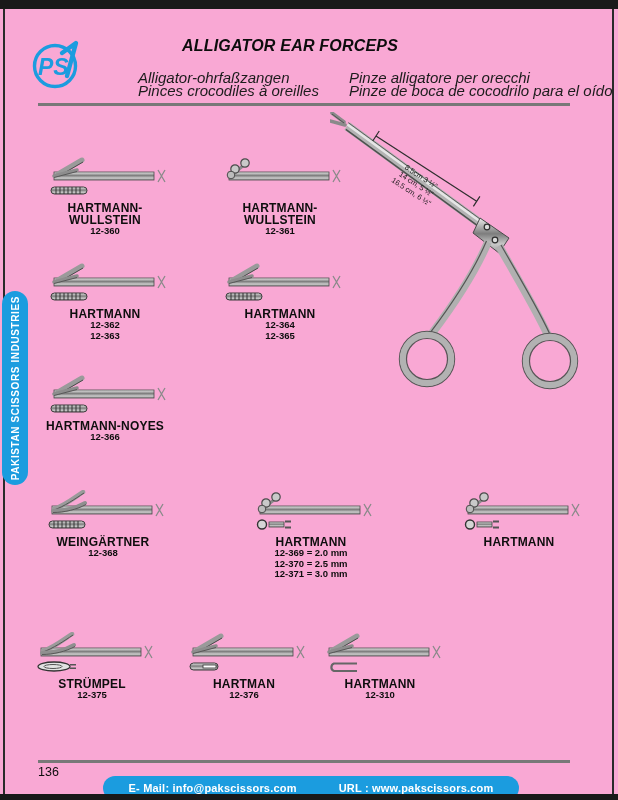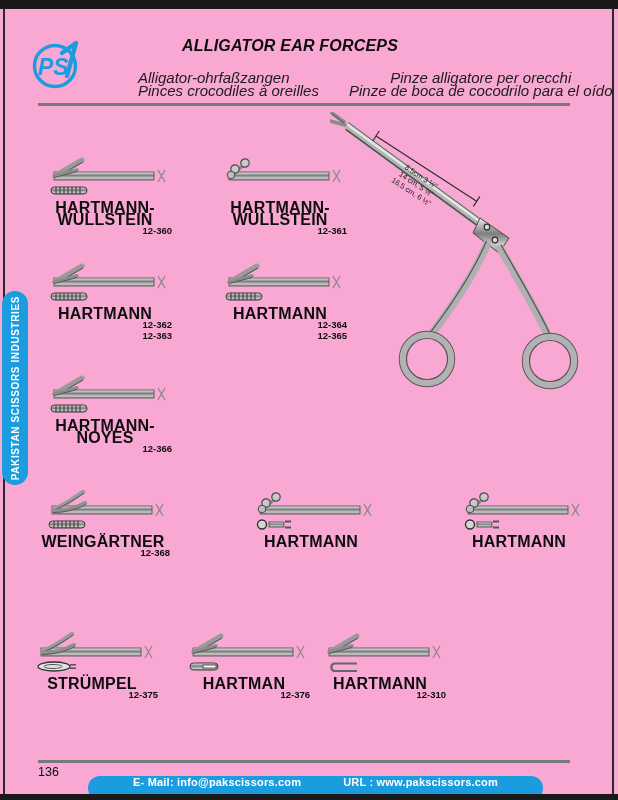--- a/index.html
+++ b/index.html
@@ -9,42 +9,42 @@
   .bar-top{position:absolute;left:0;top:0;width:618px;height:9px;background:#191919;}
   .bar-bottom{position:absolute;left:0;top:794px;width:618px;height:6px;background:#191919;z-index:9;}
   .border-left{position:absolute;left:3px;top:9px;width:2px;height:785px;background:#2a2a2a;}
   .border-right{position:absolute;left:612px;top:9px;width:2px;height:785px;background:#2a2a2a;}
   
   .logo{position:absolute;left:31px;top:36px;}
   .title{position:absolute;left:0;top:37px;width:580px;text-align:center;
          font-size:16px;font-weight:bold;font-style:italic;letter-spacing:.2px;color:#0d0d0d;}
   .subcol{position:absolute;font-style:italic;font-size:15px;line-height:13px;color:#1c1c1c;}
   .sub-left{left:138px;top:71px;}
-  .sub-right{left:349px;top:71px;text-align:center;}
+  .sub-right{left:349px;top:71px;}
   .rule{position:absolute;height:3px;background:#787878;}
   .rule-top{left:38px;top:103px;width:532px;}
   .rule-bottom{left:38px;top:760px;width:532px;}
   
   .sidebar{position:absolute;left:2px;top:291px;width:26px;height:194px;background:#1b9cdf;
            border-radius:13px;display:flex;align-items:center;justify-content:center;z-index:5;}
   .sidebar span{writing-mode:vertical-rl;transform:rotate(180deg);color:#fff;font-weight:bold;
            font-size:10px;letter-spacing:.6px;white-space:nowrap;}
   
   .cell{position:absolute;text-align:center;}
   .cell svg{display:block;margin:0 auto;}
-  .iname{font-size:16px;font-weight:bold;letter-spacing:.2px;line-height:12px;color:#0e0e0e;}
-  .icode{font-size:9.5px;font-weight:bold;line-height:10.5px;color:#0e0e0e;text-align:right;}
+  .iname{font-size:12px;font-weight:bold;letter-spacing:.2px;line-height:12px;color:#0e0e0e;}
+  .icode{font-size:9.5px;font-weight:bold;line-height:10.5px;color:#0e0e0e;}
   .codes-left{display:inline-block;text-align:left;}
   
   .bigforceps{position:absolute;left:330px;top:112px;}
   .dimtext{font-size:7.4px;fill:#161616;}
   
   .pagenum{position:absolute;left:38px;top:765px;font-size:12.5px;font-weight:normal;color:#0d0d0d;}
-  .footer-pill{position:absolute;left:88px;top:776px;width:455px;height:24px;background:#1b9cdf;
-               border-radius:13px;display:flex;justify-content:center;gap:42px;z-index:5;}
+  .footer-pill{position:absolute;left:103px;top:776px;width:416px;height:24px;background:#1b9cdf;
+               border-radius:13px;display:flex;align-items:center;justify-content:center;gap:42px;z-index:5;}
   .footer-pill span{color:#fff;font-weight:bold;font-size:11px;letter-spacing:.2px;white-space:nowrap;}
 </style>
 </head>
 <body>
 
 <svg width="0" height="0" style="position:absolute" aria-hidden="true">
   <defs>
     <linearGradient id="mg" x1="0" y1="0" x2="0" y2="1">
       <stop offset="0" stop-color="#ededed"></stop>
       <stop offset="0.45" stop-color="#7d7d7d"></stop>
@@ -227,20 +227,25 @@
     <div class="iname">WEINGÄRTNER</div>
     <div class="icode">12-368</div>
   </div>
   <div class="cell" style="left:245px;top:490px;width:132px">
     <svg width="130" height="46" viewBox="0 0 130 46">
       <use href="#shaft"></use>
         <use href="#jaw-cup"></use>
         <use href="#d-cup"></use>
     </svg>
     <div class="iname">HARTMANN</div>
+    <div class="codes-left">
+      <div class="icode">12-369 = 2.0 mm</div>
+      <div class="icode">12-370 = 2.5 mm</div>
+      <div class="icode">12-371 = 3.0 mm</div>
+    </div>
   </div>
   <div class="cell" style="left:452px;top:490px;width:134px">
     <svg width="130" height="46" viewBox="0 0 130 46">
       <use href="#shaft"></use>
         <use href="#jaw-cup"></use>
         <use href="#d-cup"></use>
     </svg>
     <div class="iname">HARTMANN</div>
   </div>
 

